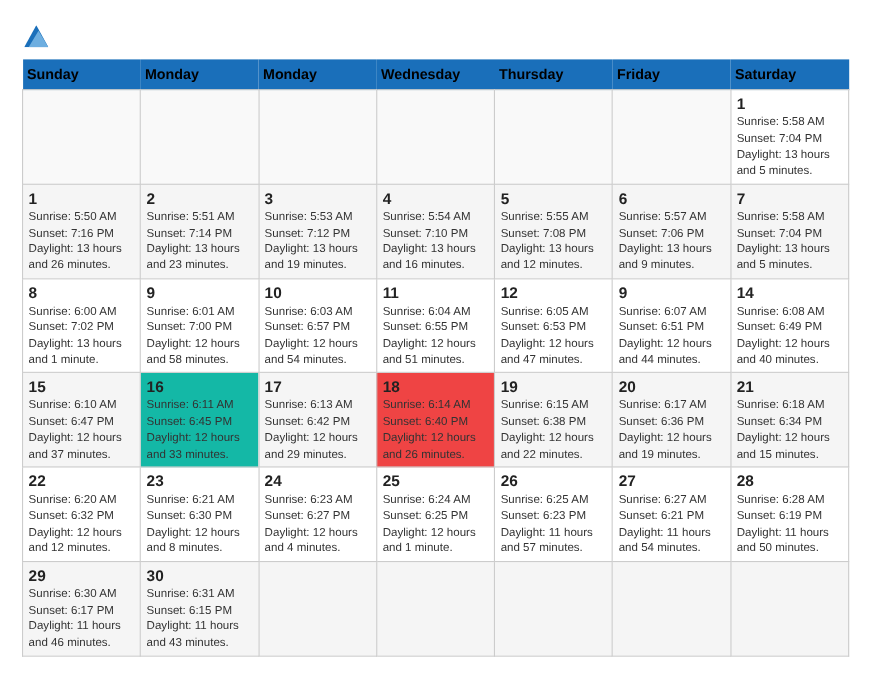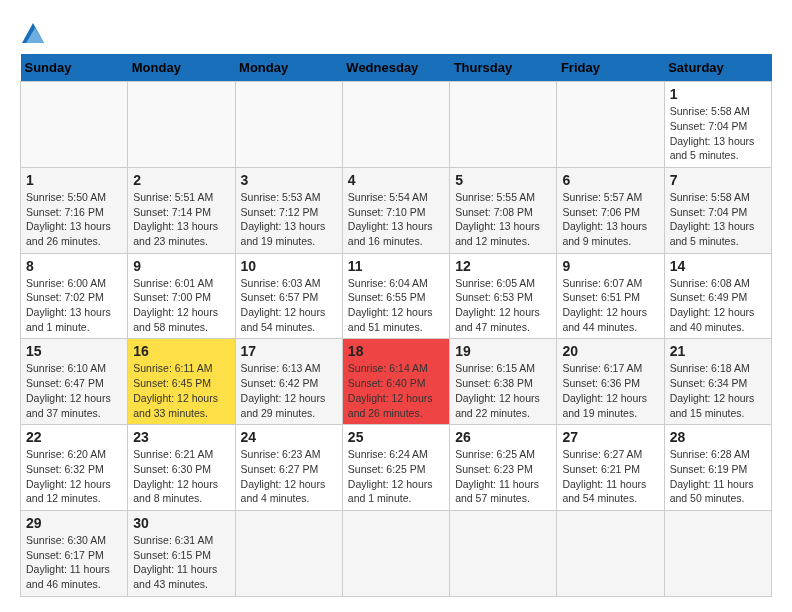--- a/index.html
+++ b/index.html
@@ -227,21 +227,21 @@
         </td>
       </tr>
       <tr>
         <td style="background: rgb(245, 245, 245);">
           <span class="day-num">15</span>
           <div class="day-info" style="white-space: pre-line;">Sunrise: 6:10 AM
 Sunset: 6:47 PM
 Daylight: 12 hours
 and 37 minutes.</div>
         </td>
-        <td style="background: #fde047; margin-top: 45px;">
+        <td style="background: #14b8a6; margin-top: 45px;">
           <span class="day-num">16</span>
           <div class="day-info" style="white-space: pre-line;">Sunrise: 6:11 AM
 Sunset: 6:45 PM
 Daylight: 12 hours
 and 33 minutes.</div>
         </td>
         <td style="background: rgb(245, 245, 245);">
           <span class="day-num">17</span>
           <div class="day-info" style="white-space: pre-line;">Sunrise: 6:13 AM
 Sunset: 6:42 PM

